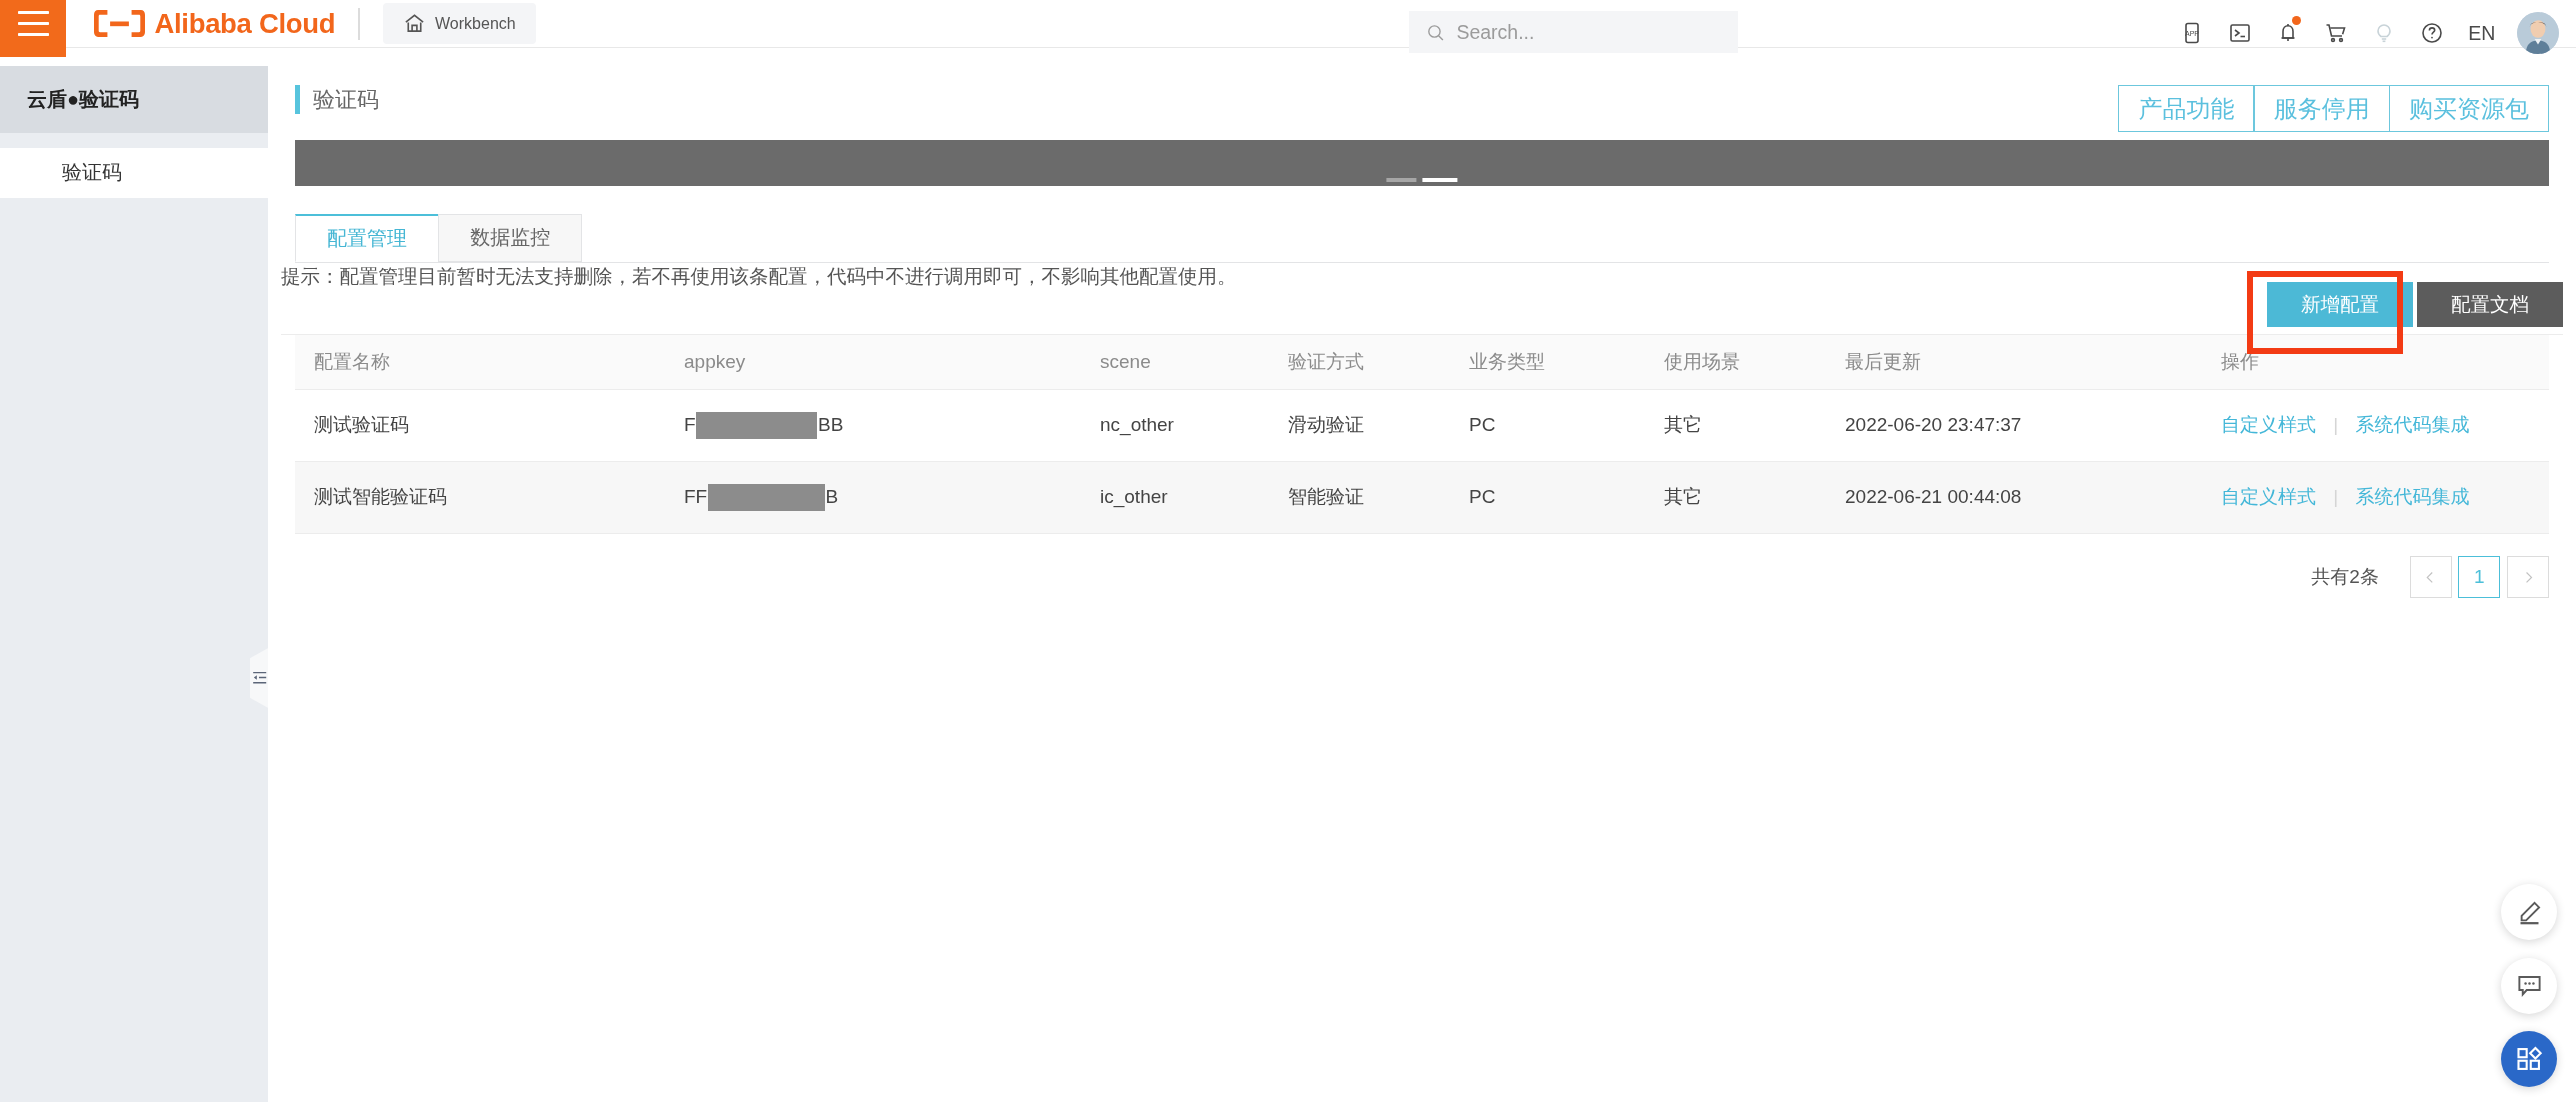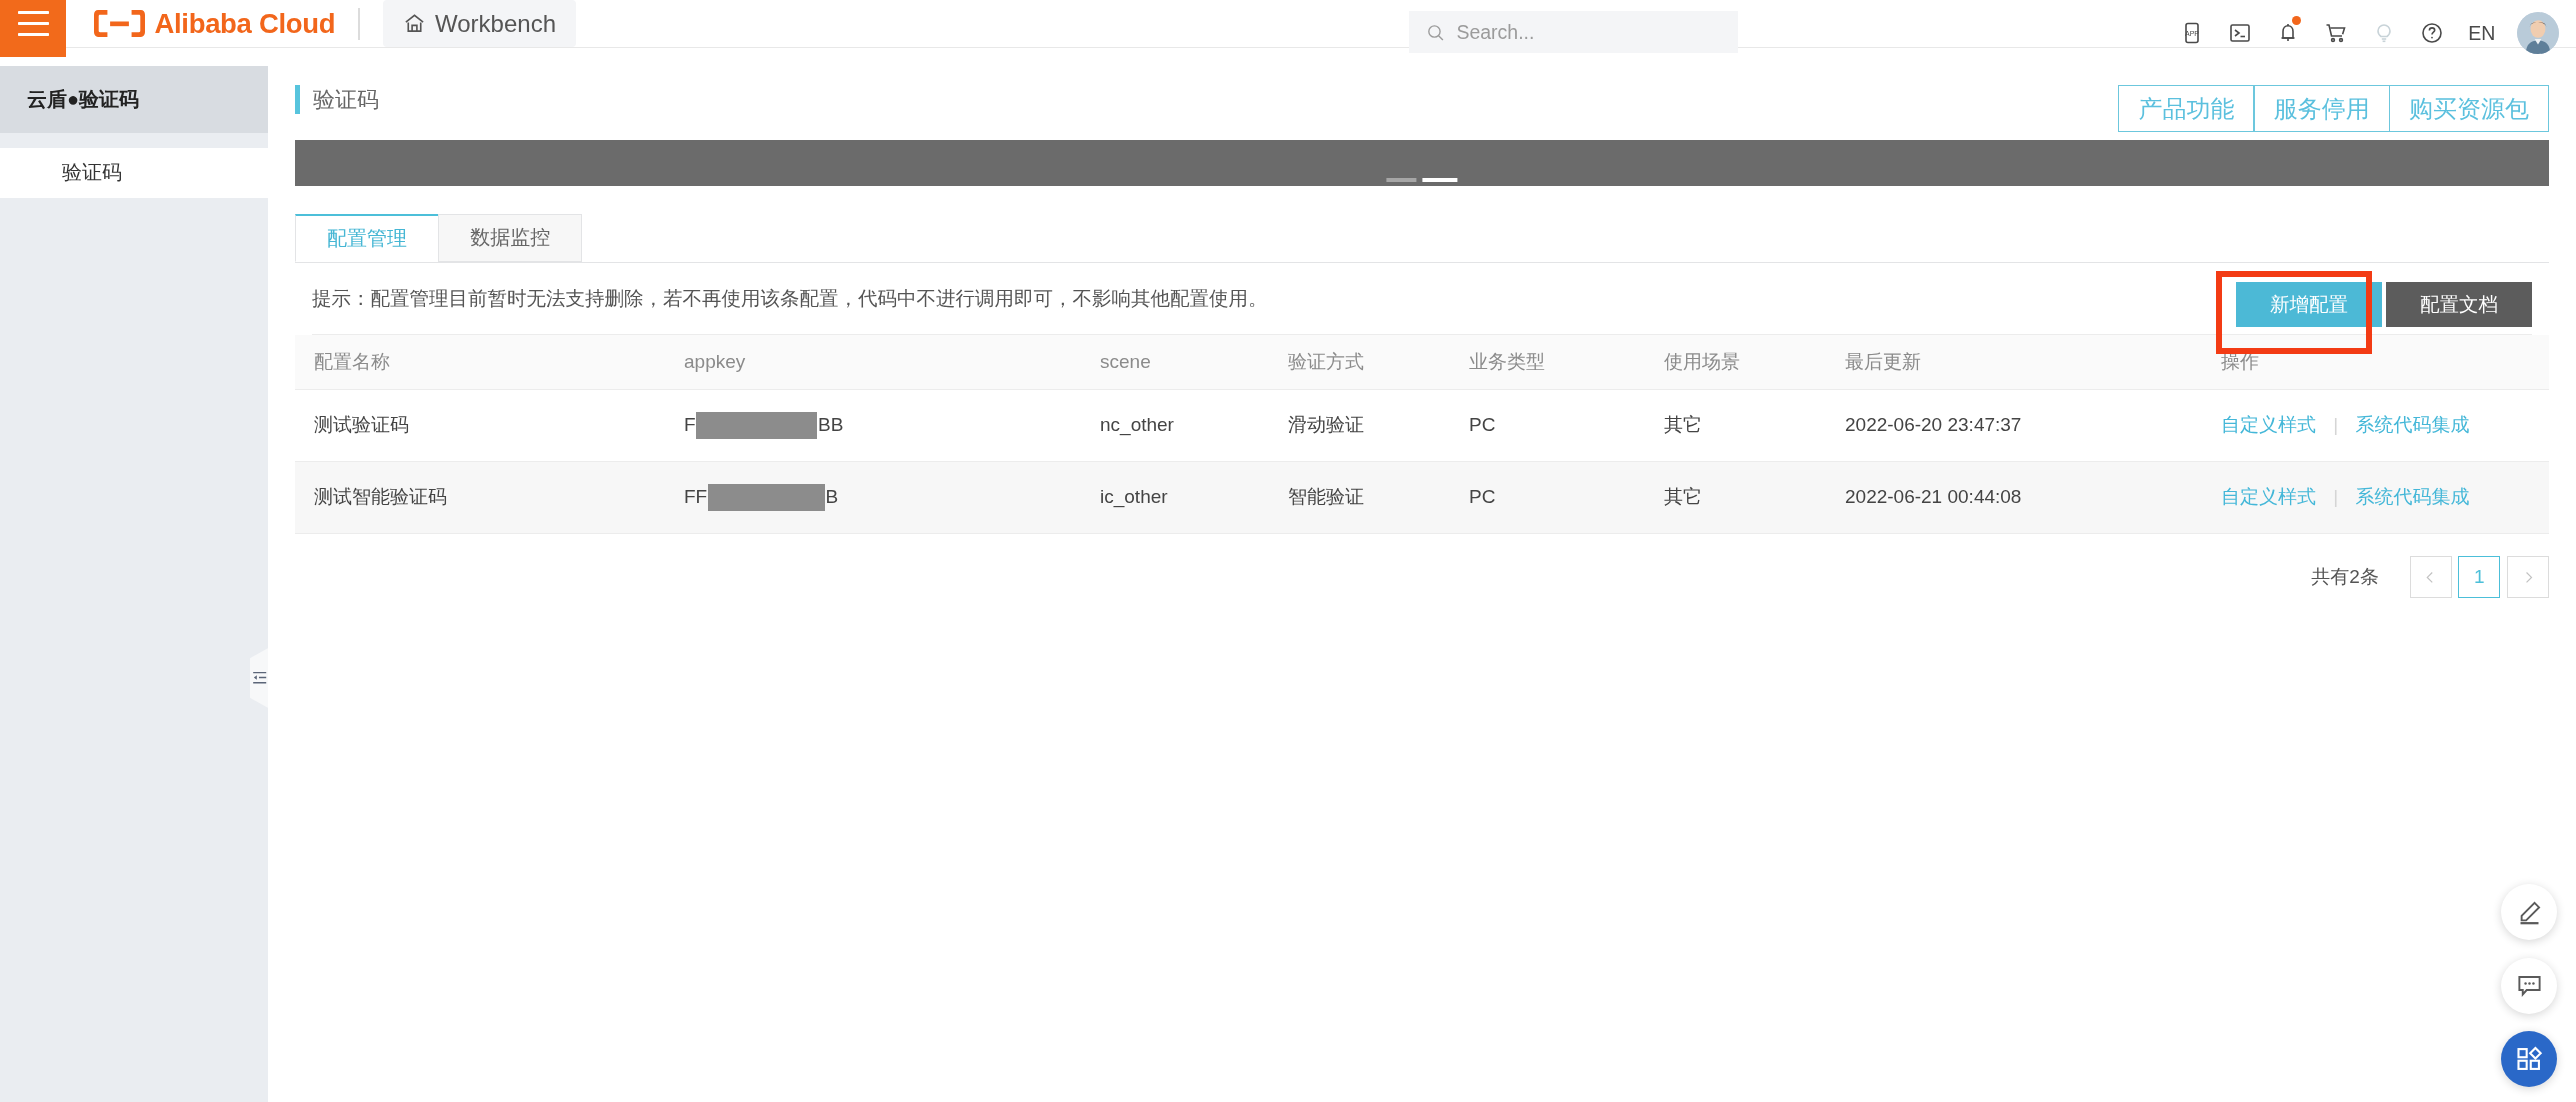--- a/index.html
+++ b/index.html
@@ -29,21 +29,21 @@
     font-size: 27.5px; font-weight: bold; color: #f2661b;
     letter-spacing: -0.3px; white-space: nowrap;
   }
   .logo-divider { width: 1.3px; height: 32px; background: #dcdcdc; margin: 0 23px; flex: 0 0 auto; }
 
   .workbench {
     display: flex; align-items: center; gap: 9.4px;
     background: #f4f5f7; border-radius: 4px;
     padding: 9.4px 20px; cursor: pointer; flex: 0 0 auto;
   }
-  .workbench-label { font-size: 24px; color: #555; white-space: nowrap; }
+  .workbench-label { font-size: 16px; color: #555; white-space: nowrap; }
 
   .search-box {
     position: absolute; left: 1409px; top: 11.4px;
     width: 329px; height: 42px; background: #f4f5f7;
     display: flex; align-items: center; padding: 0 17.4px; gap: 10.7px;
     cursor: text;
   }
   .search-input {
     border: none; background: transparent; outline: none;
     font-size: 19.5px; color: #888; width: 100%;
@@ -150,22 +150,22 @@
     position: relative; color: #666; background: #f7f7f7;
     border-color: #e3e4e6; margin-right: -0.7px; font-family: Liberation Mono, monospace;
   }
   .tab.active {
     color: #45b6d4; background: #fff;
     border-color: #e3e4e6; border-bottom-color: #fff;
     border-top: 2.7px solid #4cbfd9; margin-bottom: -0.7px;
   }
 
   .tip-row {
-    margin: 0 44px; height: 72px; display: flex;
-    align-items: center; position: relative;
+    margin: 0 13px; height: 72px; display: flex;
+    position: relative;
     border-bottom: 0.7px solid #ececec;
   }
   .tip-text { font-size: 19.5px; color: #555; }
   .tip-actions {
     position: absolute; right: 0; top: 19px;
     display: flex; align-items: center;
   }
   .primary-btn {
     background: #4cb9d6; color: #fff; font-size: 19.5px;
     border: none; padding: 9.4px 34px; cursor: pointer;

